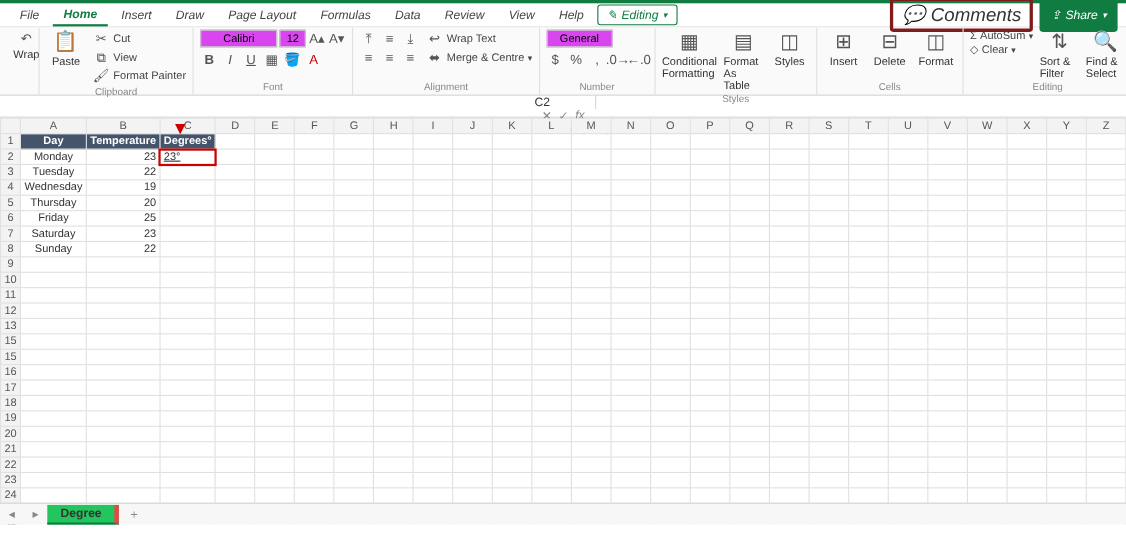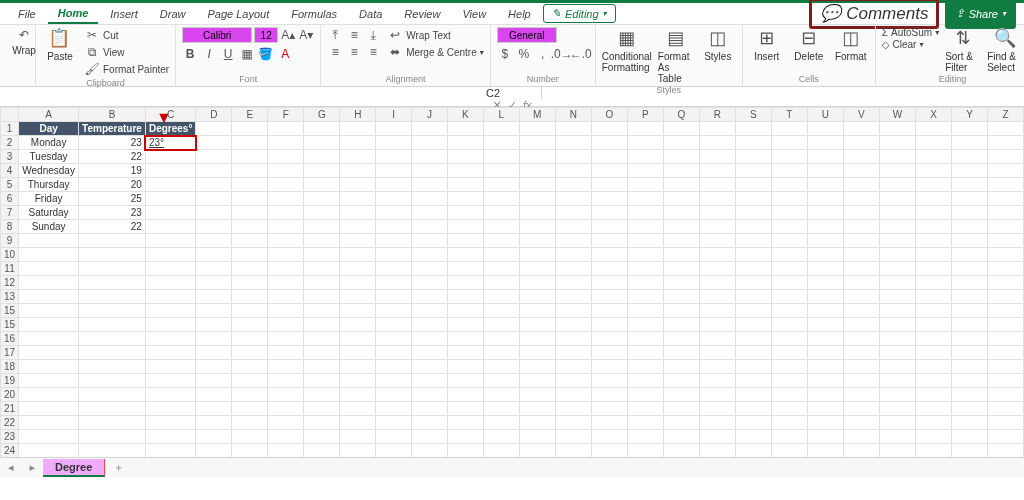--- a/index.html
+++ b/index.html
@@ -43,21 +43,21 @@
 .grid th.colhdr { width: 38px; }
 .grid td.colA { width: 60px; text-align: center; }
 .grid td.colB { width: 56px; }
 .grid td.colC { width: 42px; text-align: left; }
 .hdr-cell { background: #44546a !important; color: #fff !important; font-weight: 600; text-align: center !important; }
 .selected-cell { outline: 2px solid #c00; outline-offset: -1px; text-decoration: underline; }
 .arrow-annot { position: absolute; left: 156px; top: 2px; color: #c00; font-size: 16px; pointer-events:none; }
 
 .sheet-tabs { position: absolute; bottom: 0; left: 0; right: 0; height: 20px; border-top: 1px solid #d4d4d4; display: flex; align-items: center; font-size: 11px; background:#f7f7f7;}
 .sheet-tabs .nav { padding: 0 8px; color: #888; }
-.sheet-tab { padding: 2px 12px; border-right: 1px solid #ef4444; background: #f0abfc; }
+.sheet-tab { padding: 2px 12px; border-right: 4px solid #ef4444; background: #22c55e; }
 .sheet-tab.active { border-bottom: 2px solid #107c41; font-weight:600;}
 .add-sheet { padding: 0 8px; color: #888; }
 </style>
 </head>
 <body>
 
 <div class="titlebar"></div>
 
 <div class="tabs">
   <div class="tab">File</div>

